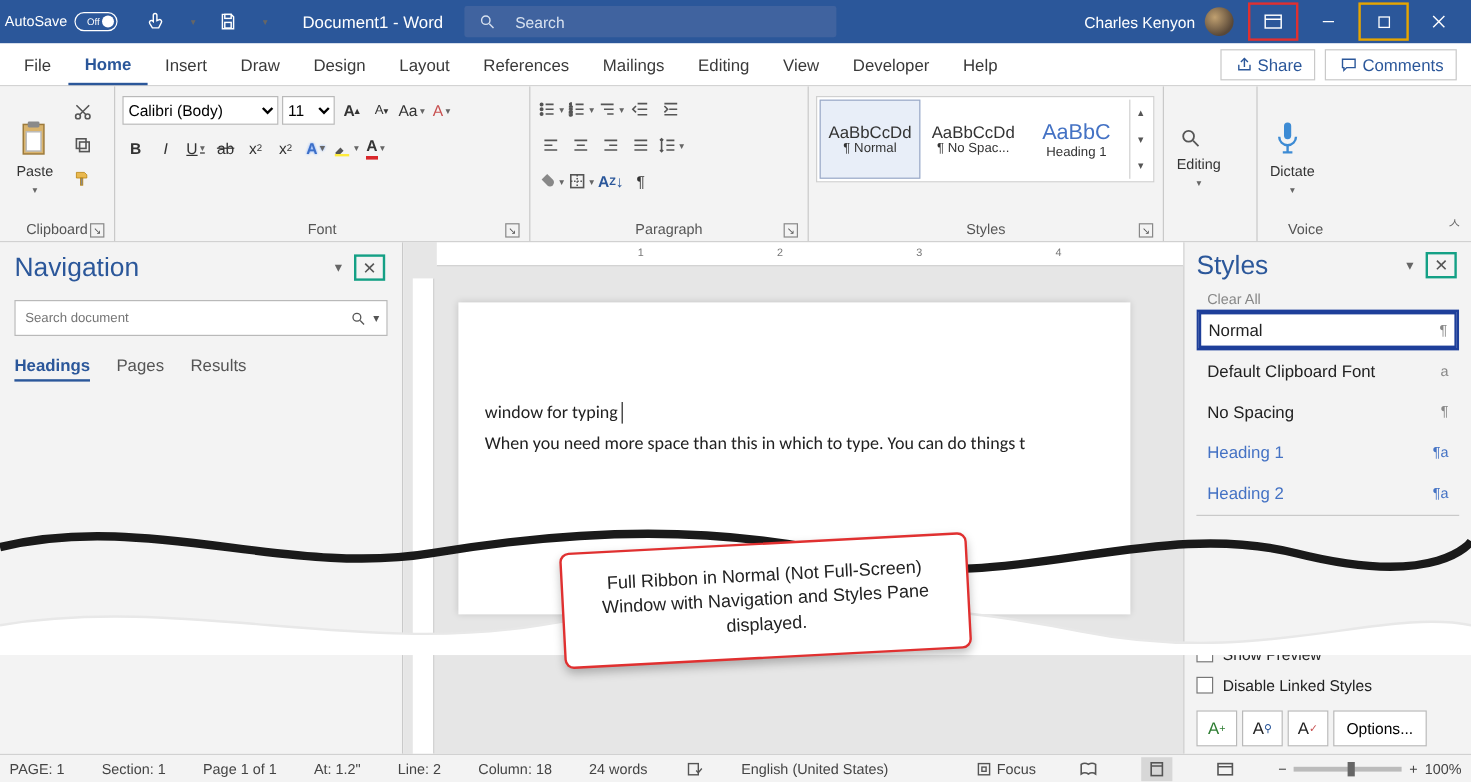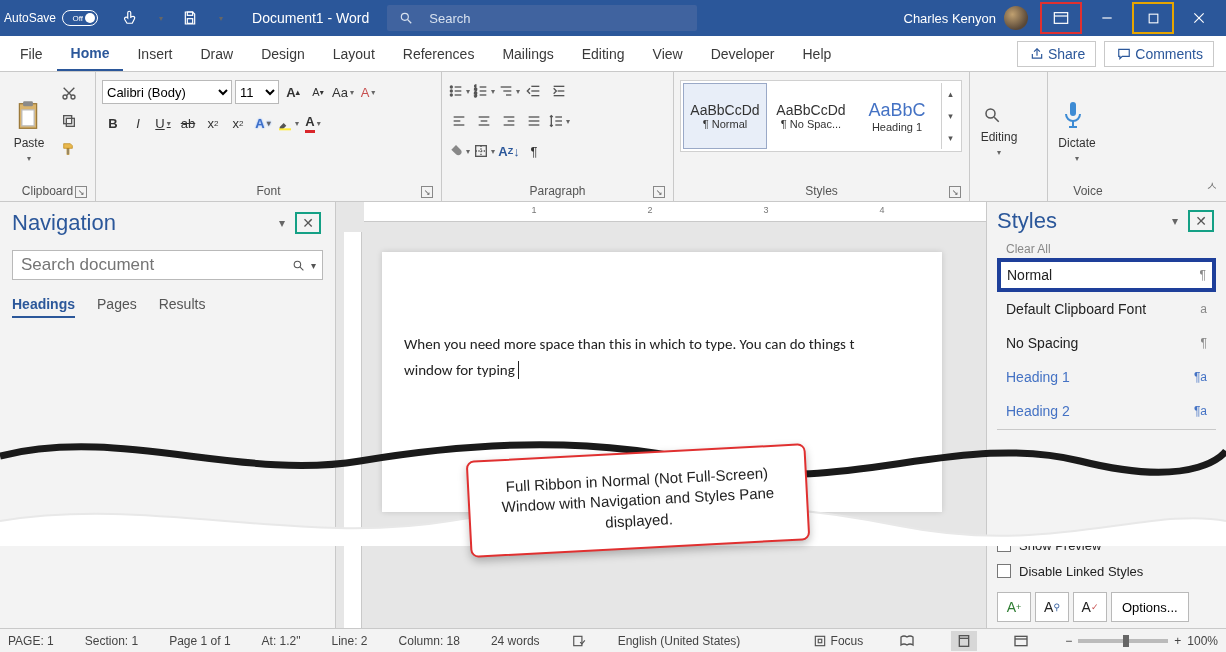--- a/index.html
+++ b/index.html
@@ -193,21 +193,21 @@
     width:30px; height:26px;
     display:flex; align-items:center; justify-content:center;
     font-size:14px; color:#555;
   }
   .nav-search {
     margin-top:14px;
     display:flex; align-items:center;
     border:1px solid #b9b9b9; background:#fff; height:30px;
   }
   .nav-search input {
-    flex:1; border:none; outline:none; padding:0 8px; font-size:17px;
+    flex:1; border:none; outline:none; padding:0 8px; font-size:11px;
     background:transparent; color:#333;
   }
   .nav-search .icons { display:flex; align-items:center; gap:6px; padding:0 6px; color:#555;}
   .nav-tabs {
     display:flex; gap:22px; margin-top:16px; font-size:14px;
   }
   .nav-tab { color:#555; cursor:pointer;}
   .nav-tab.active { color:var(--link-blue); font-weight:600; border-bottom:2px solid var(--link-blue); padding-bottom:4px;}
   .nav-body { margin-top:22px; font-size:13.5px; color:#333; line-height:1.6;}
 
@@ -690,22 +690,22 @@
 
   <div class="doc-canvas">
     <div class="vruler"></div>
     <div class="ruler">
       <span class="num" style="left:170px">1</span>
       <span class="num" style="left:286px">2</span>
       <span class="num" style="left:402px">3</span>
       <span class="num" style="left:518px">4</span>
     </div>
     <div class="page">
+      <div><span>window for typing</span><span class="cursor">&nbsp;</span></div>
       <div>When you need more space than this in which to type. You can do things t</div>
-      <div><span>window for typing</span><span class="cursor">&nbsp;</span></div>
     </div>
   </div>
 
   <div class="styles-pane">
     <div class="pane-header">
       <span>Styles</span>
       <span class="right">
         <span style="font-size:12px;color:#666">▾</span>
         <span class="pane-close hl-teal">✕</span>
       </span>

